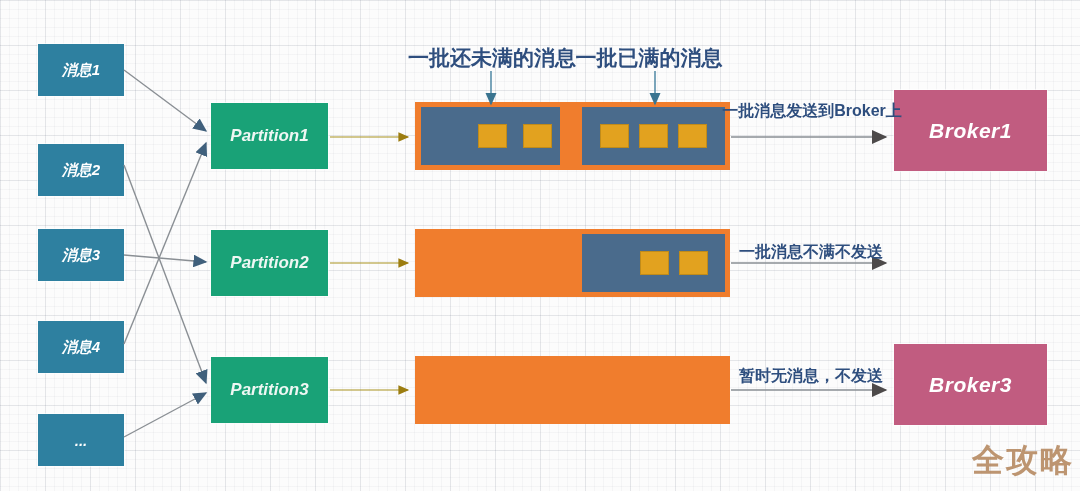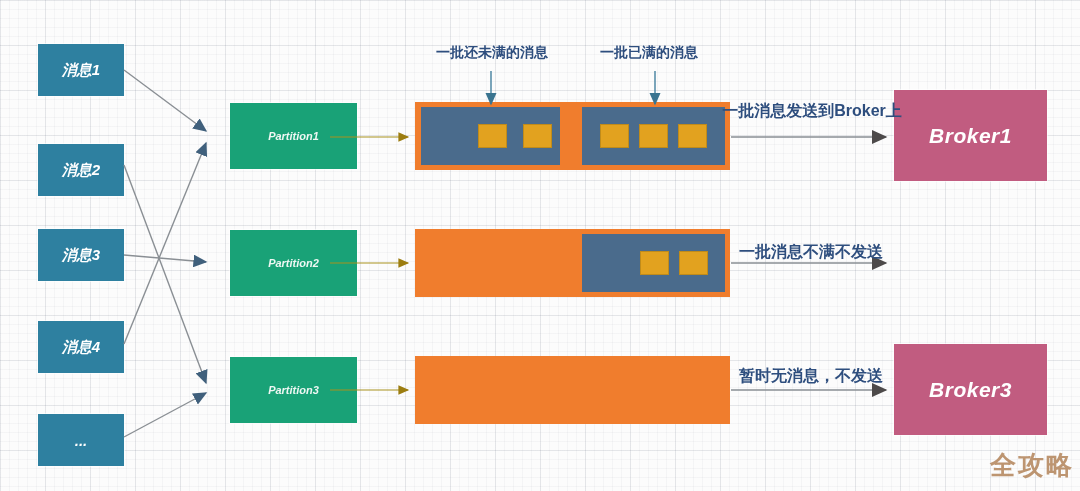--- a/index.html
+++ b/index.html
@@ -19,42 +19,42 @@
     background-size:45px 45px,45px 45px,9px 9px,9px 9px;
   }
   .edges{position:absolute;left:0;top:0;width:1080px;height:491px;z-index:3;pointer-events:none;}
   .node{
     position:absolute;display:flex;align-items:center;justify-content:center;
     color:#fff;font-weight:bold;z-index:2;
     box-shadow:0 0 0 1px rgba(255,255,255,0.6);
     font-style:italic;
   }
   .msg{left:38px;width:86px;height:52px;background:#2e80a0;font-size:15px;}
-  .part{left:211px;width:127px;height:66px;background:#19a277;font-size:11px;color:#eef7f3;margin-left:19px;}
-  .broker{left:894px;width:153px;height:91px;background:#c15c80;font-size:21px;letter-spacing:0.5px;}
+  .part{left:211px;width:117px;height:66px;background:#19a277;font-size:17px;color:#eef7f3;}
+  .broker{left:894px;width:153px;height:81px;background:#c15c80;font-size:21px;letter-spacing:0.5px;}
   .batch-container{
     position:absolute;left:415px;width:315px;height:68px;background:#f07d2d;z-index:2;
   }
   .batch-inner{
     position:absolute;top:5px;height:58px;background:#4a6b8c;
     display:flex;align-items:center;box-sizing:border-box;
   }
   .bi-r1-left{left:6px;width:139px;justify-content:flex-end;padding-right:8px;gap:16px;}
   .bi-r1-right{left:167px;width:143px;justify-content:center;gap:10px;}
   .bi-r2{left:167px;width:143px;justify-content:flex-end;padding-right:17px;gap:10px;}
   .sq{width:29px;height:24px;background:#e2a21f;box-shadow:inset 0 0 0 1px rgba(90,70,10,0.25);flex:0 0 auto;}
   .ann{
     position:absolute;z-index:4;color:#2e4e7e;font-weight:bold;white-space:nowrap;
     transform:translateX(-50%);
   }
-  .ann-top{font-size:14px;}
+  .ann-top{font-size:21px;}
   .ann-edge{font-size:16px;}
   .watermark{
     position:absolute;right:6px;bottom:8px;z-index:5;
-    font-size:26px;font-weight:bold;letter-spacing:2px;
+    font-size:32px;font-weight:bold;letter-spacing:2px;
     color:rgba(177,130,88,0.85);
   }
 </style>
 </head>
 <body>
 
 <div class="canvas">
 
   <svg class="edges" width="1080" height="491" viewBox="0 0 1080 491">
     <defs>

